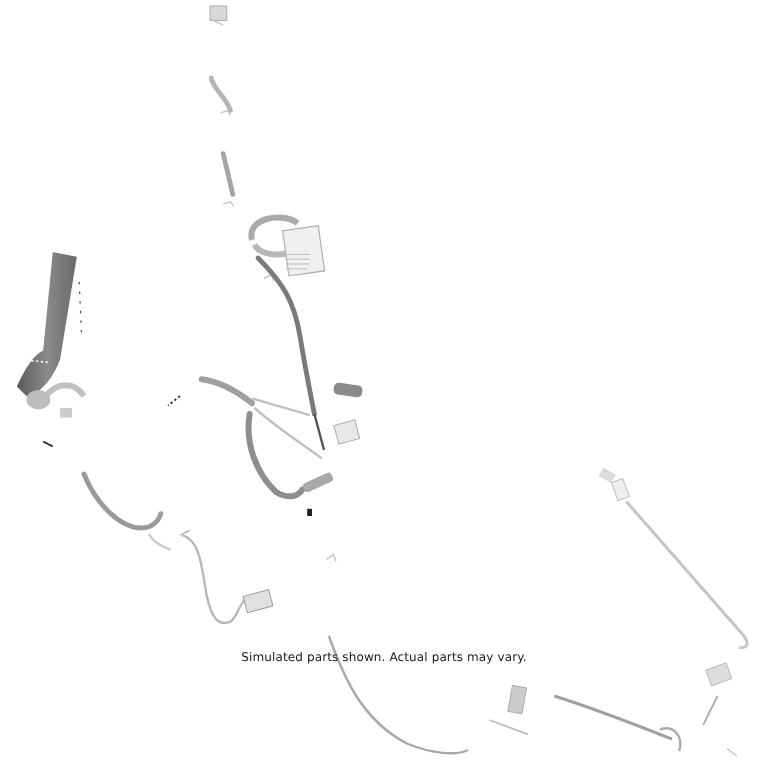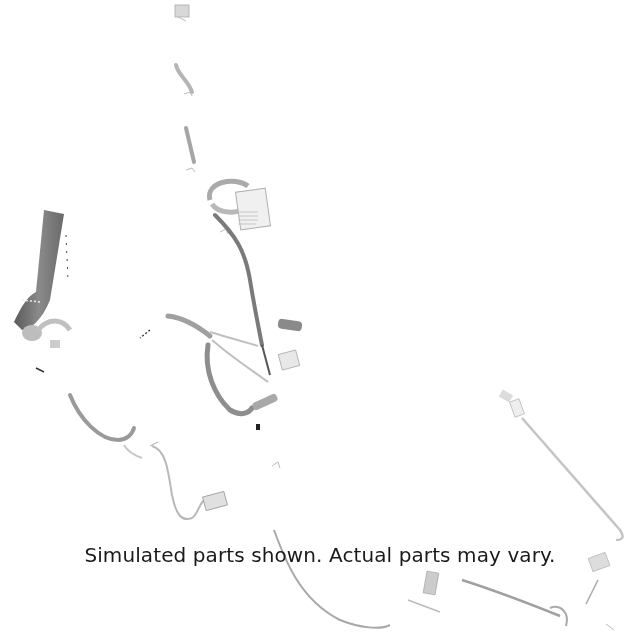--- a/index.html
+++ b/index.html
@@ -3,21 +3,21 @@
   <meta charset="utf-8">
   <style>
     html, body { margin: 0; padding: 0; background: #ffffff; }
     body { width: 640px; height: 640px; position: relative; overflow: hidden; }
     .stage { position: absolute; left: 0; top: 0; width: 640px; height: 640px; }
     svg.parts { position: absolute; left: 0; top: 0; width: 640px; height: 640px; }
     .caption {
       position: absolute; left: 0; width: 640px; top: 543px;
       text-align: center;
       font-family: "DejaVu Sans", sans-serif;
-      font-size: 20px; color: #1a1a1a; letter-spacing: 0.1px;
+      font-size: 10px; color: #1a1a1a; letter-spacing: 0.1px;
     }
   </style>
 </head>
 <body>
 
 <div class="stage">
   <svg class="parts" viewBox="0 0 640 640">
     <defs>
       <linearGradient id="tubeGrad" x1="0" x2="1" y1="0" y2="0">
         <stop offset="0" stop-color="#5a5a5a"></stop>

